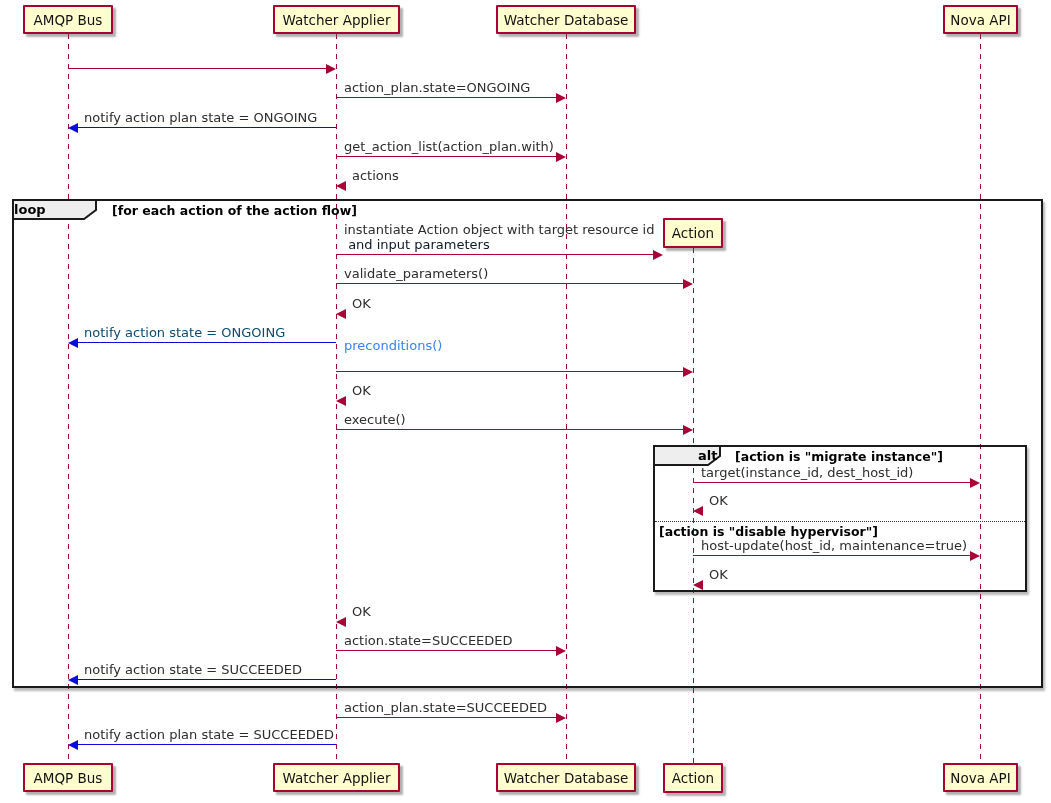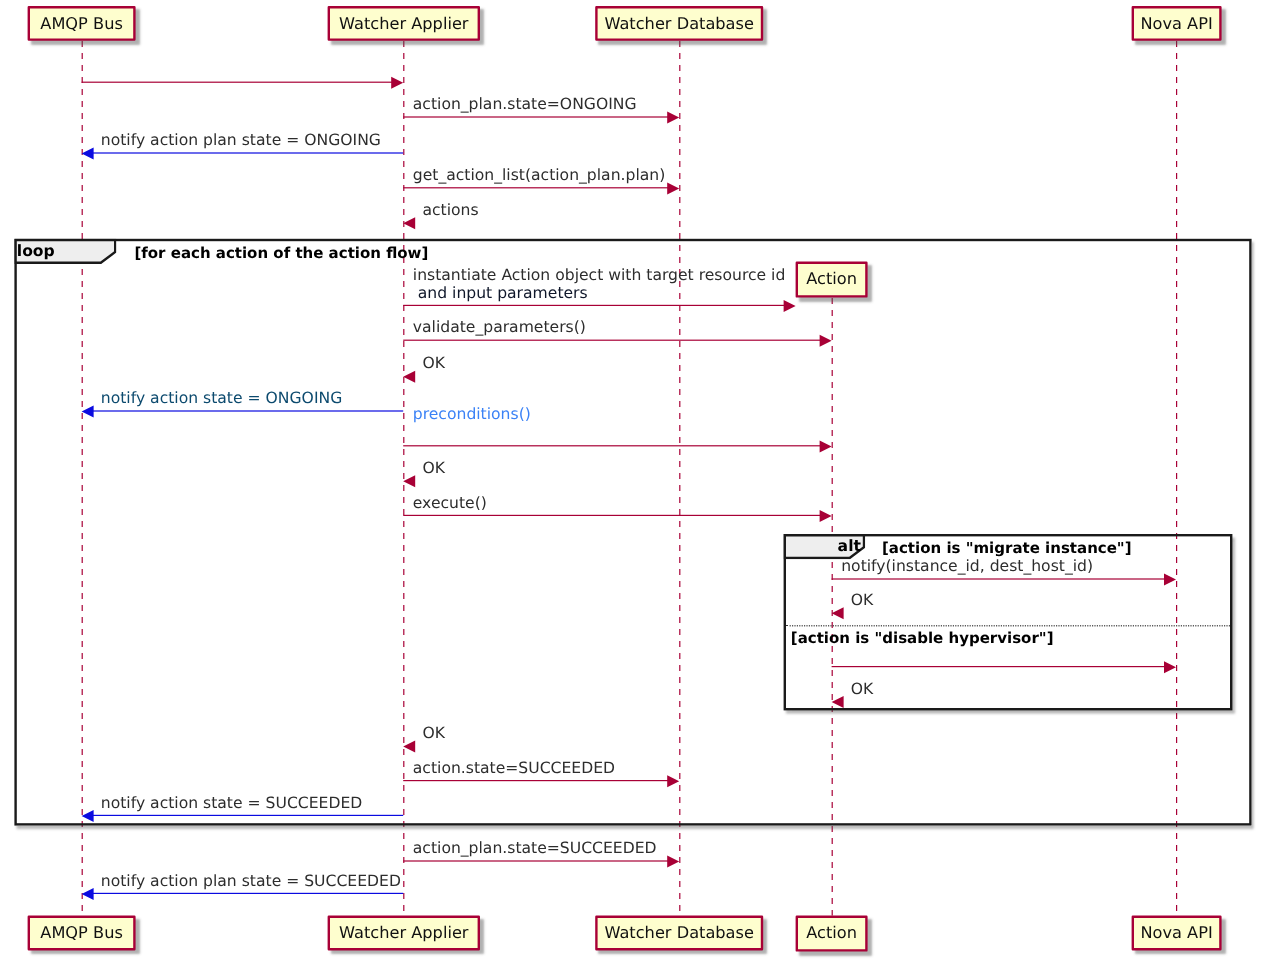--- a/index.html
+++ b/index.html
@@ -67,21 +67,21 @@
     <div class="msg-line" style="left: 68px; top: 68px; width: 259px; background: rgb(168, 0, 54);"></div>
     <div class="ah" style="top: 64px; left: 326px; border-left: 10px solid rgb(168, 0, 54);"></div>
     <div class="msg-line" style="left: 336px; top: 97px; width: 221px; background: rgb(168, 0, 54);"></div>
     <div class="ah" style="top: 93px; left: 556px; border-left: 10px solid rgb(168, 0, 54);"></div>
     <div class="msg-label" style="left: 344px; top: 80px; color: rgb(45, 45, 45);">action_plan.state=ONGOING</div>
     <div class="msg-line" style="left: 77px; top: 127px; width: 259px; background: rgb(11, 11, 224);"></div>
     <div class="ah" style="top: 123px; left: 68px; border-right: 10px solid rgb(11, 11, 224);"></div>
     <div class="msg-label" style="left: 84px; top: 110px; color: rgb(45, 45, 45);">notify action plan state = ONGOING</div>
     <div class="msg-line" style="left: 336px; top: 156px; width: 221px; background: rgb(168, 0, 54);"></div>
     <div class="ah" style="top: 152px; left: 556px; border-left: 10px solid rgb(168, 0, 54);"></div>
-    <div class="msg-label" style="left: 344px; top: 139px; color: rgb(45, 45, 45);">get_action_list(action_plan.plan)</div>
+    <div class="msg-label" style="left: 344px; top: 139px; color: rgb(45, 45, 45);">get_action_list(action_plan.with)</div>
     <div class="msg-line dashed" style="left: 345px; top: 185px; width: 221px; background-image: repeating-linear-gradient(to right, rgb(168, 0, 54) 0px, rgb(168, 0, 54) 3px, transparent 3px, transparent 6px);"></div>
     <div class="ah" style="top: 181px; left: 336px; border-right: 10px solid rgb(168, 0, 54);"></div>
     <div class="msg-label" style="left: 352px; top: 168px; color: rgb(45, 45, 45);">actions</div>
     <div class="msg-line" style="left: 336px; top: 254px; width: 318px; background: rgb(168, 0, 54);"></div>
     <div class="ah" style="top: 250px; left: 653px; border-left: 10px solid rgb(168, 0, 54);"></div>
     <div class="msg-label" style="left: 344px; top: 222px; color: rgb(45, 45, 45);">instantiate Action object with target resource id</div>
     <div class="msg-label" style="left: 344px; top: 237px; color: #0f172a;"> and input parameters</div>
     <div class="msg-line" style="left: 336px; top: 283px; width: 348px; background: rgb(168, 0, 54);"></div>
     <div class="ah" style="top: 279px; left: 683px; border-left: 10px solid rgb(168, 0, 54);"></div>
     <div class="msg-label" style="left: 344px; top: 266px; color: rgb(45, 45, 45);">validate_parameters()</div>
@@ -95,26 +95,27 @@
     <div class="ah" style="top: 367px; left: 683px; border-left: 10px solid rgb(168, 0, 54);"></div>
     <div class="msg-label" style="left: 344px; top: 338px; color: #3b82f6;">preconditions()</div>
     <div class="msg-line dashed" style="left: 345px; top: 400px; width: 348px; background-image: repeating-linear-gradient(to right, rgb(168, 0, 54) 0px, rgb(168, 0, 54) 3px, transparent 3px, transparent 6px);"></div>
     <div class="ah" style="top: 396px; left: 336px; border-right: 10px solid rgb(168, 0, 54);"></div>
     <div class="msg-label" style="left: 352px; top: 383px; color: rgb(45, 45, 45);">OK</div>
     <div class="msg-line" style="left: 336px; top: 429px; width: 348px; background: rgb(168, 0, 54);"></div>
     <div class="ah" style="top: 425px; left: 683px; border-left: 10px solid rgb(168, 0, 54);"></div>
     <div class="msg-label" style="left: 344px; top: 412px; color: rgb(45, 45, 45);">execute()</div>
     <div class="msg-line" style="left: 693px; top: 482px; width: 278px; background: rgb(168, 0, 54);"></div>
     <div class="ah" style="top: 478px; left: 970px; border-left: 10px solid rgb(168, 0, 54);"></div>
-    <div class="msg-label" style="left: 701px; top: 465px; color: rgb(45, 45, 45);">notify(instance_id, dest_host_id)</div>
+    <div class="msg-label" style="left: 701px; top: 465px; color: rgb(45, 45, 45);">target(instance_id, dest_host_id)</div>
     <div class="msg-line dashed" style="left: 702px; top: 510px; width: 278px; background-image: repeating-linear-gradient(to right, rgb(168, 0, 54) 0px, rgb(168, 0, 54) 3px, transparent 3px, transparent 6px);"></div>
     <div class="ah" style="top: 506px; left: 693px; border-right: 10px solid rgb(168, 0, 54);"></div>
     <div class="msg-label" style="left: 709px; top: 493px; color: rgb(45, 45, 45);">OK</div>
     <div class="msg-line" style="left: 693px; top: 555px; width: 278px; background: rgb(168, 0, 54);"></div>
     <div class="ah" style="top: 551px; left: 970px; border-left: 10px solid rgb(168, 0, 54);"></div>
+    <div class="msg-label" style="left: 701px; top: 538px; color: rgb(45, 45, 45);">host-update(host_id, maintenance=true)</div>
     <div class="msg-line dashed" style="left: 702px; top: 584px; width: 278px; background-image: repeating-linear-gradient(to right, rgb(168, 0, 54) 0px, rgb(168, 0, 54) 3px, transparent 3px, transparent 6px);"></div>
     <div class="ah" style="top: 580px; left: 693px; border-right: 10px solid rgb(168, 0, 54);"></div>
     <div class="msg-label" style="left: 709px; top: 567px; color: rgb(45, 45, 45);">OK</div>
     <div class="msg-line dashed" style="left: 345px; top: 621px; width: 348px; background-image: repeating-linear-gradient(to right, rgb(168, 0, 54) 0px, rgb(168, 0, 54) 3px, transparent 3px, transparent 6px);"></div>
     <div class="ah" style="top: 617px; left: 336px; border-right: 10px solid rgb(168, 0, 54);"></div>
     <div class="msg-label" style="left: 352px; top: 604px; color: rgb(45, 45, 45);">OK</div>
     <div class="msg-line" style="left: 336px; top: 650px; width: 221px; background: rgb(168, 0, 54);"></div>
     <div class="ah" style="top: 646px; left: 556px; border-left: 10px solid rgb(168, 0, 54);"></div>
     <div class="msg-label" style="left: 344px; top: 633px; color: rgb(45, 45, 45);">action.state=SUCCEEDED</div>
     <div class="msg-line" style="left: 77px; top: 679px; width: 259px; background: rgb(11, 11, 224);"></div>

